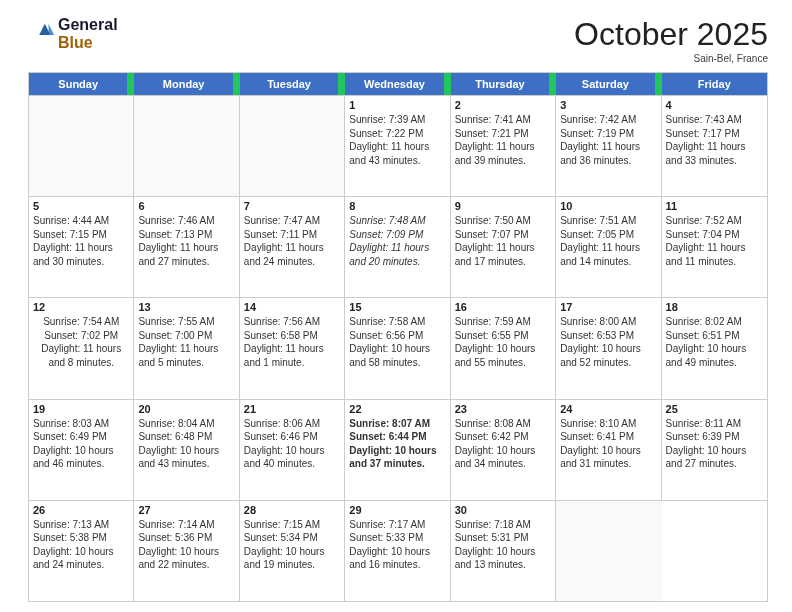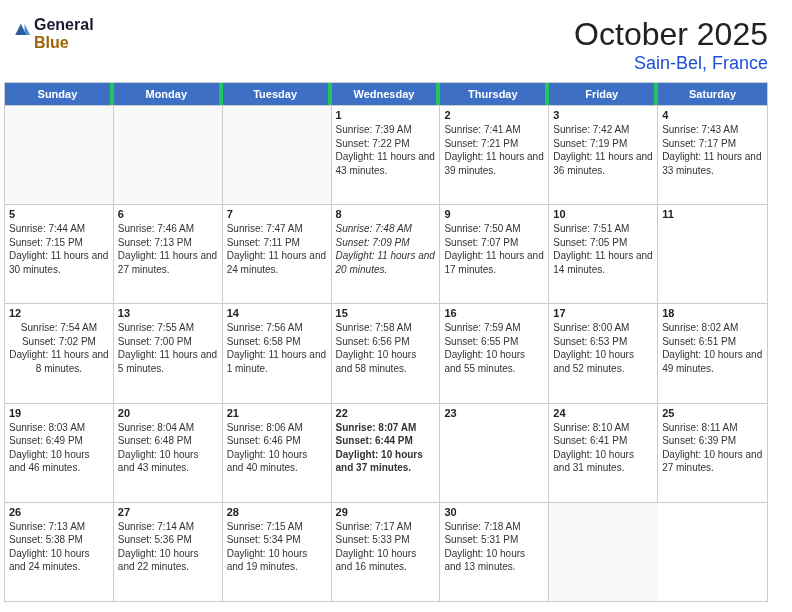--- a/index.html
+++ b/index.html
@@ -6,21 +6,21 @@
     body {
       font-family: Arial, sans-serif;
       background: #fff;
       width: 792px;
       height: 612px;
       overflow: hidden;
     }
     .page {
       width: 788px;
       height: 612px;
-      padding: 16px 20px 10px 4px;
+      padding: 16px 20px 10px 28px;
       display: flex;
       flex-direction: column;
     }
     .header {
       display: flex;
       justify-content: space-between;
       align-items: flex-start;
       margin-bottom: 8px;
     }
     .logo {
@@ -34,41 +34,41 @@
     }
     .title-block {
       text-align: right;
     }
     .month-title {
       font-size: 32px;
       font-weight: 300;
       color: #222;
     }
     .subtitle {
-      font-size: 18px;
-      color: #1d4ed8;
+      font-size: 10px;
+      color: #404040;
     }
     .calendar {
       flex: 1;
       display: flex;
       flex-direction: column;
       border: 1px solid #ccc;
     }
     .cal-header {
       display: grid;
       grid-template-columns: repeat(7, 1fr);
       background: #3d6fc4;
     }
     .cal-header-cell {
       color: #fff;
       font-size: 11px;
       font-weight: bold;
       text-align: center;
       padding: 5px 2px;
-      border-right: 4px solid #22c55e;
+      border-right: 7px solid #22c55e;
     }
     .cal-header-cell:last-child { border-right: none; }
     .cal-body {
       flex: 1;
       display: flex;
       flex-direction: column;
     }
     .cal-row {
       display: grid;
       grid-template-columns: repeat(7, 1fr);
@@ -119,22 +119,22 @@
     </div>
   </div>
 
   <div class="calendar">
     <div class="cal-header" id="cal-header">
         <div class="cal-header-cell">Sunday</div>
         <div class="cal-header-cell">Monday</div>
         <div class="cal-header-cell">Tuesday</div>
         <div class="cal-header-cell">Wednesday</div>
         <div class="cal-header-cell">Thursday</div>
+        <div class="cal-header-cell">Saturday</div>
         <div class="cal-header-cell">Friday</div>
-        <div class="cal-header-cell">Saturday</div>
       </div>
     <div class="cal-body" id="cal-body">
         <div class="cal-row">
           <div class="cal-cell empty"></div>
           <div class="cal-cell empty"></div>
           <div class="cal-cell empty"></div>
           <div class="cal-cell">
             <div class="day-num">1</div>
             <div class="cell-text" style="white-space: pre-line;">Sunrise: 7:39 AM
 Sunset: 7:22 PM
@@ -155,21 +155,21 @@
           <div class="cal-cell">
             <div class="day-num">4</div>
             <div class="cell-text" style="white-space: pre-line;">Sunrise: 7:43 AM
 Sunset: 7:17 PM
 Daylight: 11 hours and 33 minutes.</div>
           </div>
         </div>
         <div class="cal-row">
           <div class="cal-cell">
             <div class="day-num">5</div>
-            <div class="cell-text" style="white-space: pre-line;">Sunrise: 7:44 AM
+            <div class="cell-text" style="white-space: pre-line;">Sunrise: 4:44 AM
 Sunset: 7:15 PM
 Daylight: 11 hours and 30 minutes.</div>
           </div>
           <div class="cal-cell">
             <div class="day-num">6</div>
             <div class="cell-text" style="white-space: pre-line;">Sunrise: 7:46 AM
 Sunset: 7:13 PM
 Daylight: 11 hours and 27 minutes.</div>
           </div>
           <div class="cal-cell">
@@ -191,20 +191,23 @@
 Daylight: 11 hours and 17 minutes.</div>
           </div>
           <div class="cal-cell">
             <div class="day-num">10</div>
             <div class="cell-text" style="white-space: pre-line;">Sunrise: 7:51 AM
 Sunset: 7:05 PM
 Daylight: 11 hours and 14 minutes.</div>
           </div>
           <div class="cal-cell">
             <div class="day-num">11</div>
+            <div class="cell-text" style="white-space: pre-line;">Sunrise: 7:52 AM
+Sunset: 7:04 PM
+Daylight: 11 hours and 11 minutes.</div>
           </div>
         </div>
         <div class="cal-row">
           <div class="cal-cell">
             <div class="day-num">12</div>
             <div class="cell-text" style="white-space: pre-line; text-align: center;">Sunrise: 7:54 AM
 Sunset: 7:02 PM
 Daylight: 11 hours and 8 minutes.</div>
           </div>
           <div class="cal-cell">
@@ -264,20 +267,23 @@
 Daylight: 10 hours and 40 minutes.</div>
           </div>
           <div class="cal-cell">
             <div class="day-num">22</div>
             <div class="cell-text" style="white-space: pre-line; font-weight: bold;">Sunrise: 8:07 AM
 Sunset: 6:44 PM
 Daylight: 10 hours and 37 minutes.</div>
           </div>
           <div class="cal-cell">
             <div class="day-num">23</div>
+            <div class="cell-text" style="white-space: pre-line;">Sunrise: 8:08 AM
+Sunset: 6:42 PM
+Daylight: 10 hours and 34 minutes.</div>
           </div>
           <div class="cal-cell">
             <div class="day-num">24</div>
             <div class="cell-text" style="white-space: pre-line;">Sunrise: 8:10 AM
 Sunset: 6:41 PM
 Daylight: 10 hours and 31 minutes.</div>
           </div>
           <div class="cal-cell">
             <div class="day-num">25</div>
             <div class="cell-text" style="white-space: pre-line;">Sunrise: 8:11 AM

